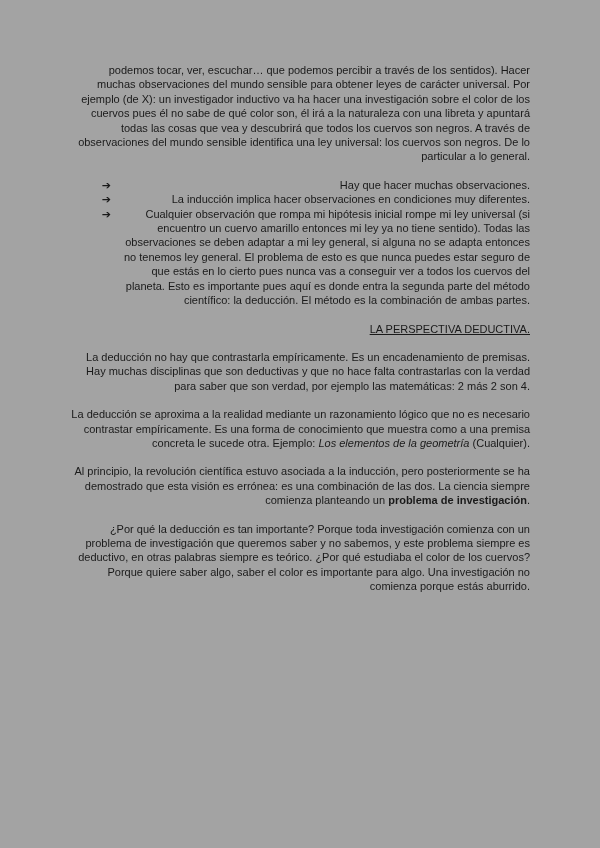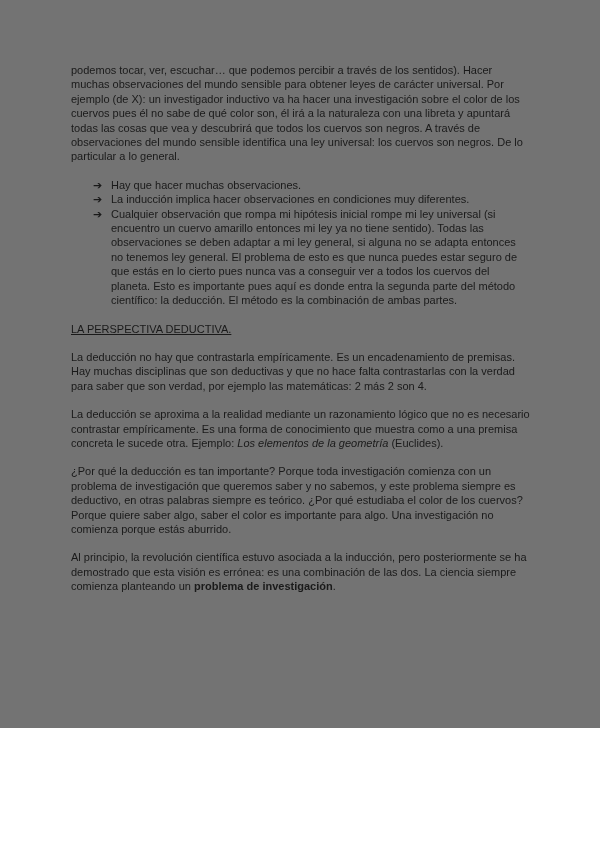--- a/index.html
+++ b/index.html
@@ -1,27 +1,27 @@
 <!DOCTYPE html>
 <html><head>
 <meta charset="utf-8">
 <style>
   html, body { margin: 0; padding: 0; background: #ffffff; }
   body { width: 600px; height: 848px; overflow: hidden; }
   .page {
     box-sizing: border-box;
     width: 600px;
-    height: 728px;
+    height: 848px;
     padding: 63px 70px 40px 71px;
-    background: #737373;
+    background: #a3a3a3;
     font-family: "Liberation Sans", "DejaVu Sans", sans-serif;
     font-size: 11px;
     line-height: 14.4px;
     color: #1a1a1a;
-    text-align: left;
+    text-align: right;
   }
   p { margin: 0 0 14px 0; }
   .heading {
     margin: 8px 0 14px 0;
     text-decoration: underline;
     font-weight: normal;
     font-size: 11px;
   }
   ul.arrow-list {
     list-style: none;
@@ -61,21 +61,21 @@
     <li>
       <span class="arrow">➔</span>
       <span class="bullet-text">Cualquier observación que rompa mi hipótesis inicial rompe mi ley universal (si encuentro un cuervo amarillo entonces mi ley ya no tiene sentido). Todas las observaciones se deben adaptar a mi ley general, si alguna no se adapta entonces no tenemos ley general. El problema de esto es que nunca puedes estar seguro de que estás en lo cierto pues nunca vas a conseguir ver a todos los cuervos del planeta. Esto es importante pues aquí es donde entra la segunda parte del método científico: la deducción. El método es la combinación de ambas partes.</span>
     </li>
   </ul>
 
   <p class="heading">LA PERSPECTIVA DEDUCTIVA.</p>
 
   <p>La deducción no hay que contrastarla empíricamente. Es un encadenamiento de premisas. Hay muchas disciplinas que son deductivas y que no hace falta contrastarlas con la verdad para saber que son verdad, por ejemplo las matemáticas: 2 más 2 son 4.</p>
 
-  <p><span>La deducción se aproxima a la realidad mediante un razonamiento lógico que no es necesario contrastar empíricamente.  Es una forma de conocimiento que muestra como a una premisa concreta le sucede otra. Ejemplo: </span><span class="it">Los elementos de la geometría</span><span> (Euclides).</span></p>
+  <p><span>La deducción se aproxima a la realidad mediante un razonamiento lógico que no es necesario contrastar empíricamente.  Es una forma de conocimiento que muestra como a una premisa concreta le sucede otra. Ejemplo: </span><span class="it">Los elementos de la geometría</span><span> (Cualquier).</span></p>
 
 
 
+  <p><span>Al principio, la revolución científica estuvo asociada a la inducción, pero posteriormente se ha demostrado que esta visión es errónea: es una combinación de las dos. La ciencia siempre comienza planteando un </span><span class="b">problema de investigación</span><span>.</span></p>
+
   <p>¿Por qué la deducción es tan importante? Porque toda investigación comienza con un problema de investigación que queremos saber y no sabemos, y este problema siempre es deductivo, en otras palabras siempre es teórico. ¿Por qué estudiaba el color de los cuervos? Porque quiere saber algo, saber el color es importante para algo. Una investigación no comienza porque estás aburrido.</p>
-
-  <p><span>Al principio, la revolución científica estuvo asociada a la inducción, pero posteriormente se ha demostrado que esta visión es errónea: es una combinación de las dos. La ciencia siempre comienza planteando un </span><span class="b">problema de investigación</span><span>.</span></p>
 
 </div>
 
 </body></html>

